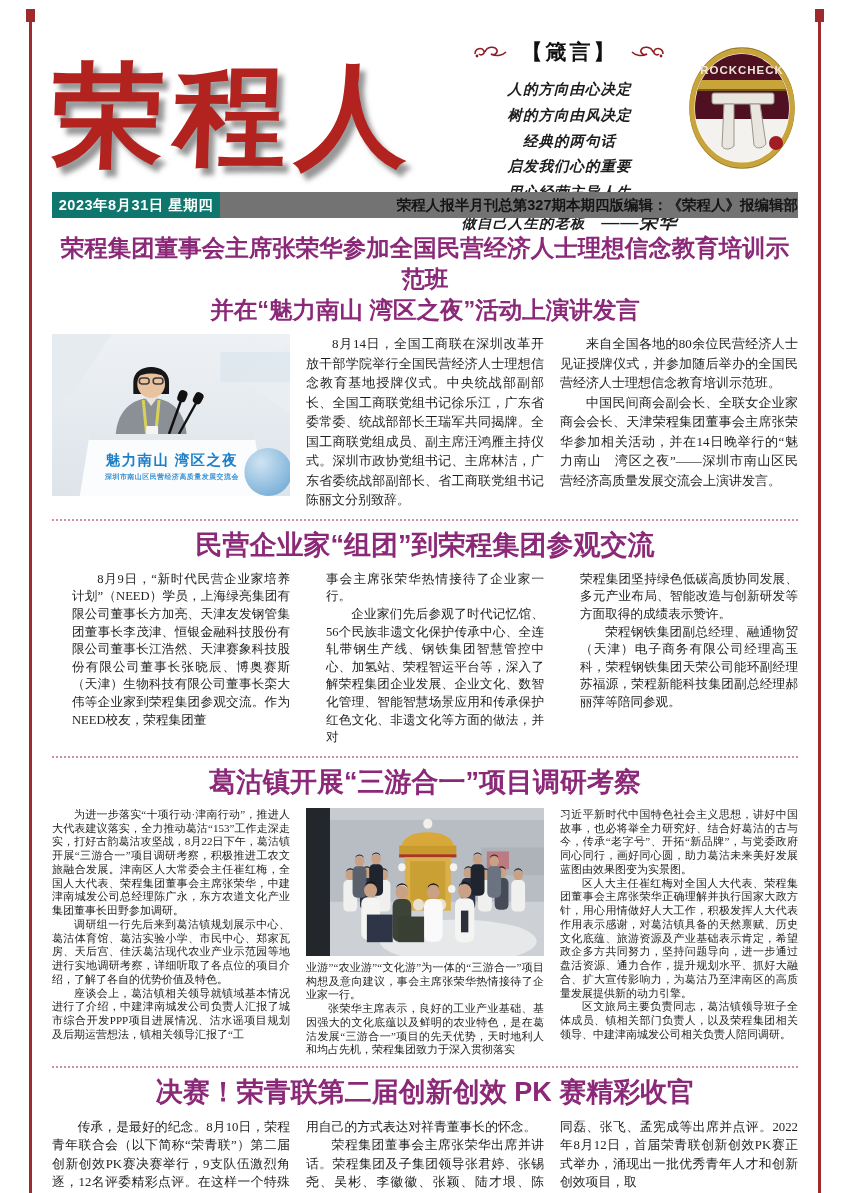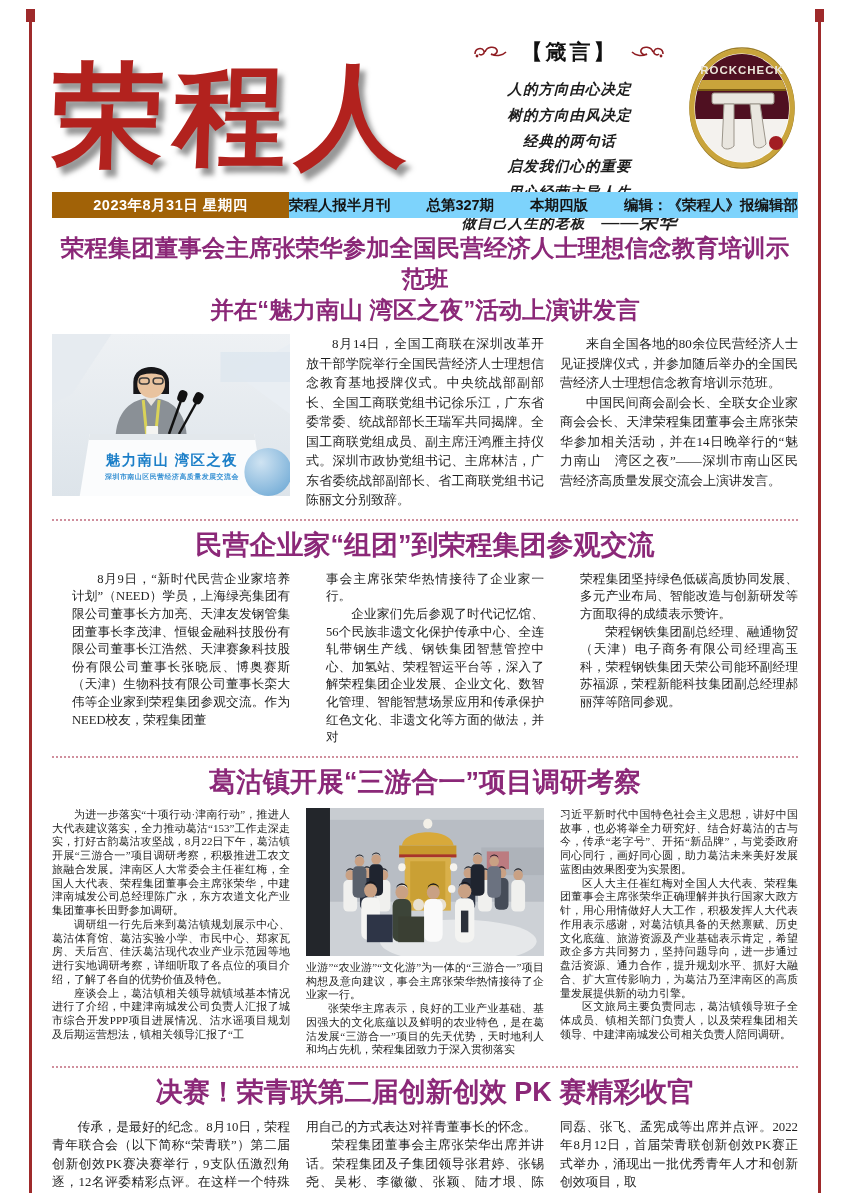--- a/index.html
+++ b/index.html
@@ -22,24 +22,24 @@
   .flourish svg{display:block;}
   .motto-lines{margin-top:11px;font-size:14.5px;line-height:1.78;color:#1c1c1c;
      font-style:italic;font-weight:600;letter-spacing:1px;}
   .motto-sigline{display:flex;justify-content:center;gap:16px;align-items:baseline;}
   .motto-signature{font-weight:bold;font-size:18px;}
   .logo-wrap{margin-left:auto;padding-top:18px;}
 
   
   .dateline{position:absolute;left:52px;right:50px;top:192px;height:26px;display:flex;
      font-family:"Liberation Sans",sans-serif;font-weight:bold;}
-  .date-box{background:#a16207;color:#fff;width:237px;display:flex;align-items:center;
+  .date-box{background:#0f766e;color:#fff;width:168px;display:flex;align-items:center;
      justify-content:center;font-size:14.5px;letter-spacing:.5px;}
-  .pub-bar{flex:1;background:#7dd3fc;color:#141414;display:flex;align-items:center;
-     justify-content:space-between;font-size:14.5px;}
+  .pub-bar{flex:1;background:#737373;color:#141414;display:flex;align-items:center;
+     justify-content:flex-end;font-size:14.5px;}
 
   
   main{position:absolute;left:52px;right:50px;top:233px;}
   .headline{font-family:"Liberation Sans",sans-serif;font-weight:700;text-align:center;
      color:#8b2878;margin:0 0 8px 0;}
   .a1 .headline{font-size:23.5px;line-height:1.32;}
   .a2 .headline,.a3 .headline,.a4 .headline{font-size:27px;line-height:1.3;}
   .cols{display:flex;gap:16px;}
   .col{flex:1;min-width:0;text-align:justify;color:#1e1e1e;}
   .col p{margin:0;}

